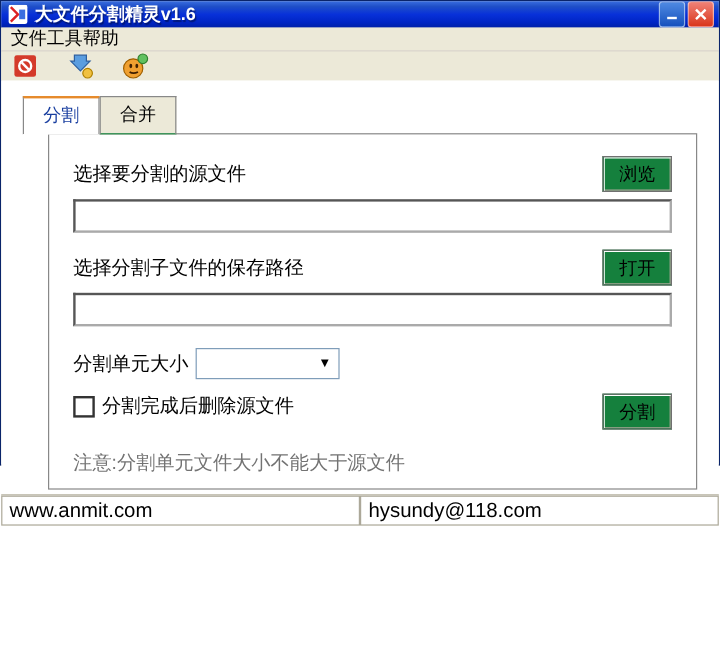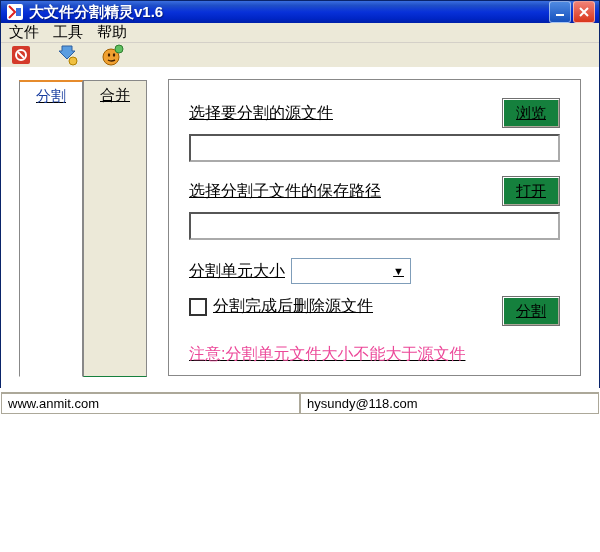--- a/index.html
+++ b/index.html
@@ -53,45 +53,43 @@
   .winbtn.min, .winbtn.max { background: linear-gradient(to bottom,#4f8ae2,#1550bd); }
   .winbtn.close { background: linear-gradient(to bottom,#f08176,#d9351b); }
 
   
   .menubar {
     height: 28px;
     background: #ece9d8;
     display: flex;
     align-items: center;
     padding: 0 8px;
-    gap: 14px;
     font-size: 15px;
     border-bottom: 1px solid #d4d0c8;
   }
   .menubar span { cursor: default; }
 
   
   .toolbar {
     height: 36px;
     background: #ece9d8;
     display: flex;
     align-items: center;
     padding: 0 8px;
     gap: 22px;
   }
   .toolbar .tbicon { width: 24px; height: 24px; display:flex;align-items:center;justify-content:center; }
 
   
   .main {
     flex: 1;
     background: #fff;
-    padding: 12px 18px 16px 18px;
-    display: flex;
-    flex-direction: row;
-    text-decoration: underline;
+    padding: 12px 18px 4px 18px;
+    display: flex;
+    flex-direction: column;
   }
 
   
   .tabrow {
     display: flex;
     position: relative;
     z-index: 2;
   }
   .tab {
     padding: 5px 16px;
@@ -167,38 +165,38 @@
   .checkbox-row {
     display: flex;
     align-items: flex-start;
     justify-content: space-between;
     margin-bottom: 14px;
   }
   .checkbox-left { display: flex; align-items: center; gap: 6px; font-size: 16px; }
   .chkbox { width: 18px; height: 18px; border: 2px solid #333; background: #fff; }
 
   .warning {
-    color: #ec4899;
+    color: #737373;
     font-size: 16px;
     margin-top: 4px;
   }
 
   
   .statusbar {
     height: 26px;
     display: flex;
     background: #ece9d8;
     border-top: 1px solid #aca899;
   }
   .statusbar .cell {
     flex: 1;
     border: 1px solid #aca899;
     background: #fff;
     padding: 2px 6px;
-    font-size: 13px;
+    font-size: 17px;
     display: flex;
     align-items: center;
   }
 </style>
 </head>
 <body>
 
 <div class="window">
 
   <div class="titlebar">

